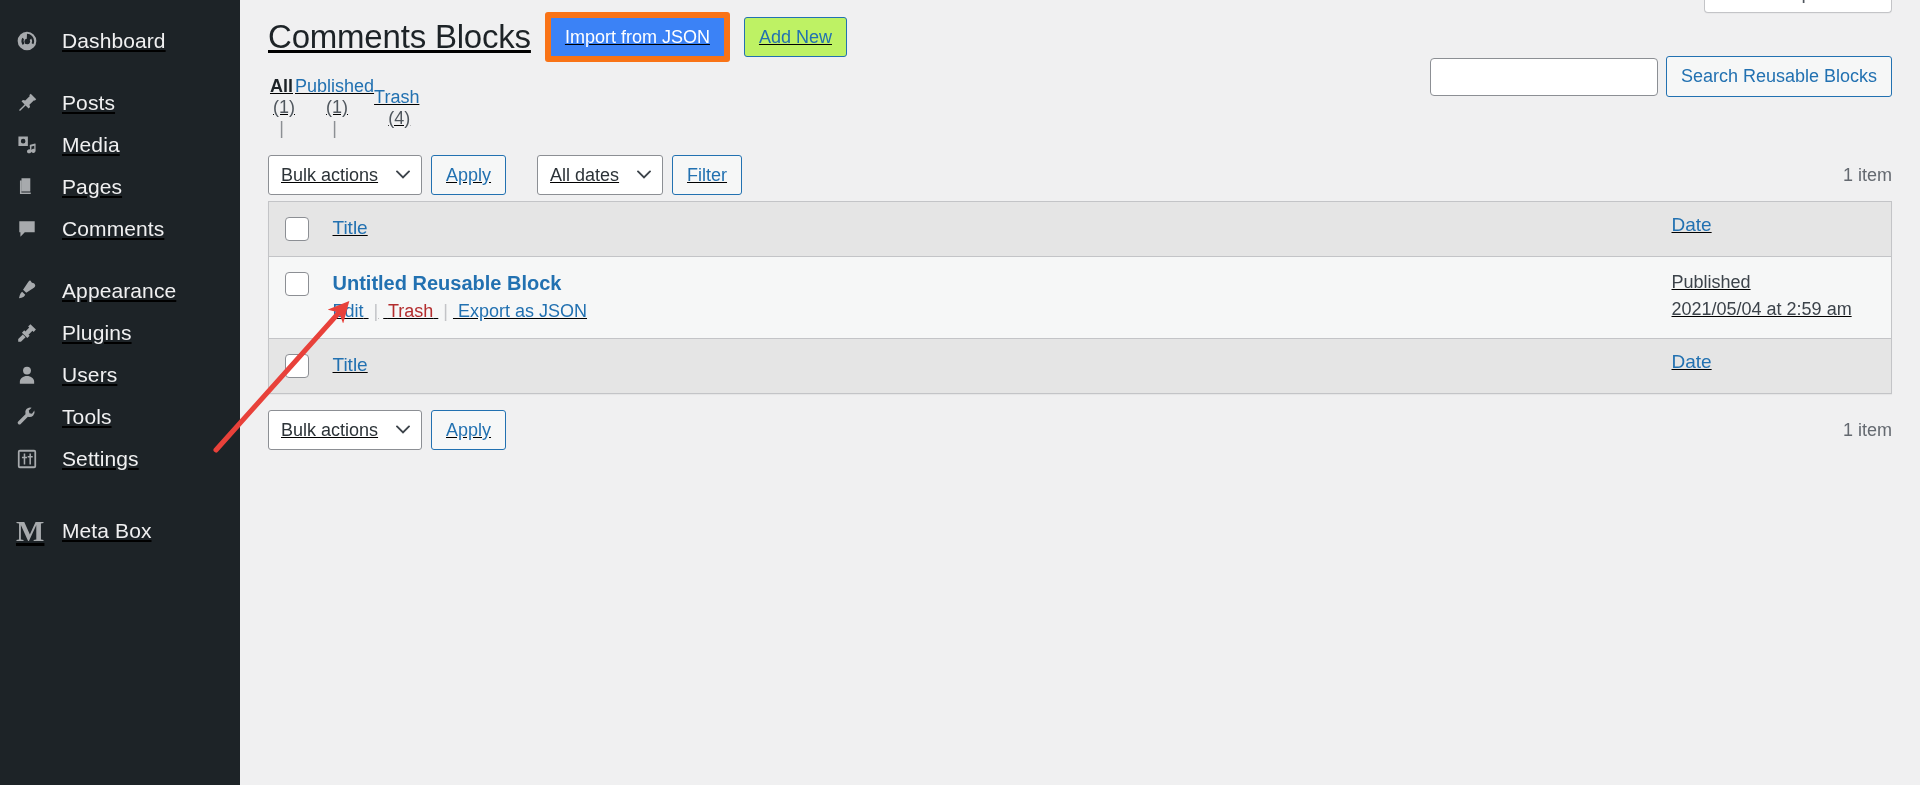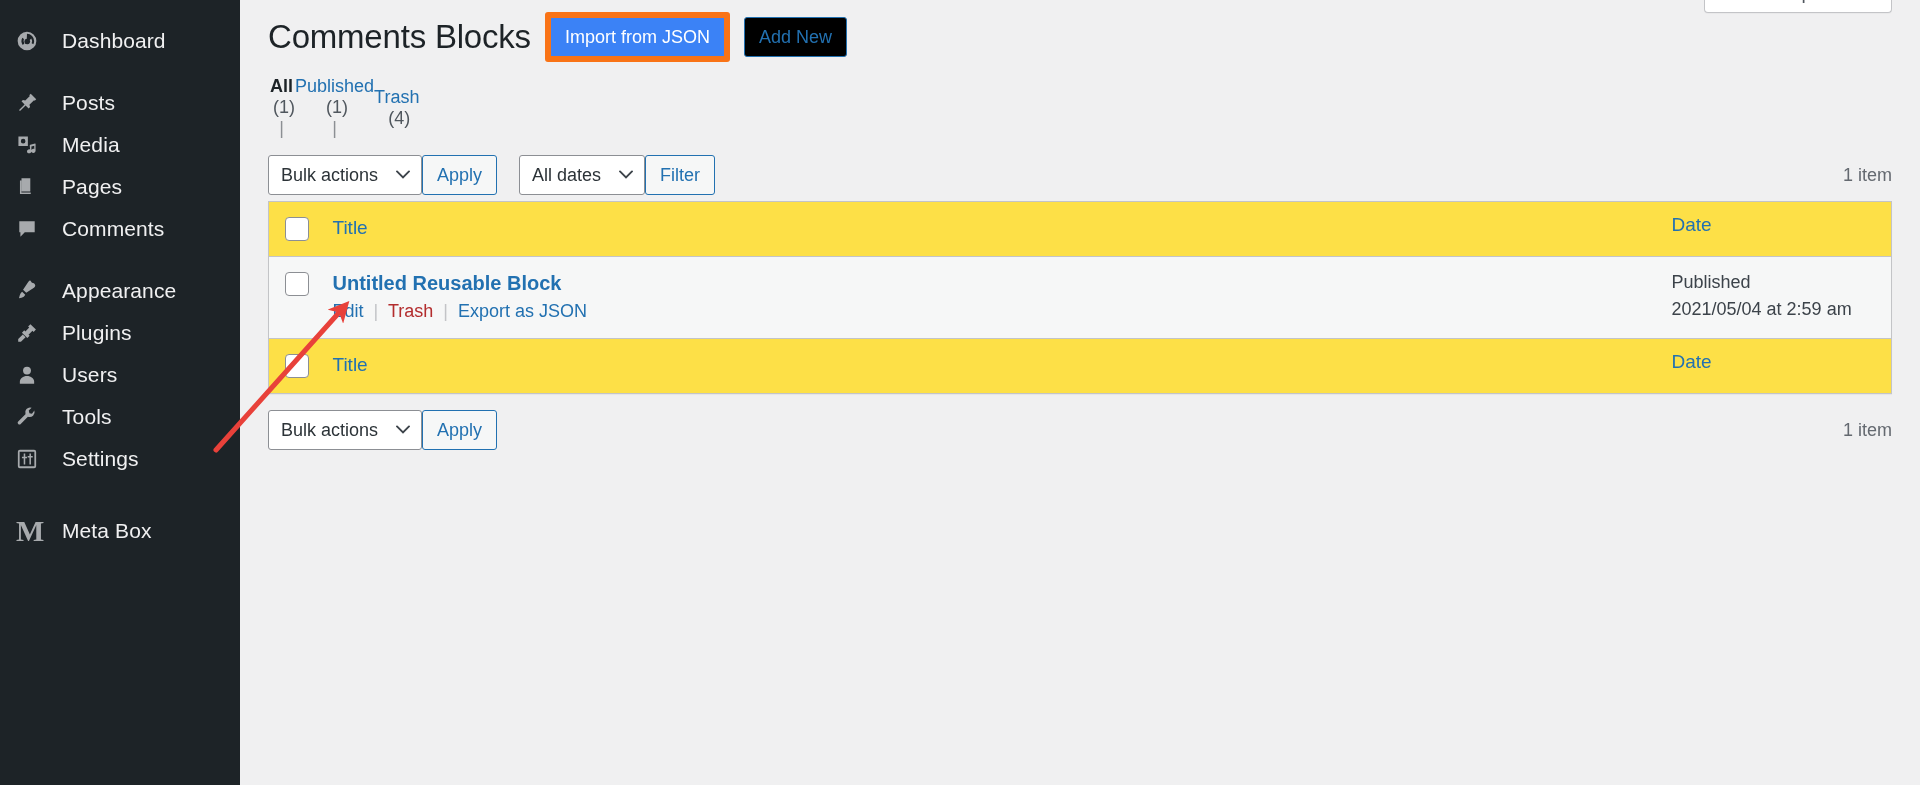--- a/index.html
+++ b/index.html
@@ -4,21 +4,21 @@
 <style>
   * { box-sizing: border-box; }
   html, body {
     margin: 0; padding: 0;
     width: 1920px; height: 785px;
     overflow: hidden;
     font-family: "Liberation Sans", sans-serif;
   }
   body { background: #f0f0f1; }
 
-  #app { position: relative; width: 1920px; height: 767px; display: flex; }
+  #app { position: relative; width: 1920px; height: 767px; display: flex; text-decoration: underline; }
 
   
   #sidebar {
     width: 240px;
     min-width: 240px;
     background: #1d2327;
     height: 785px;
     padding-top: 0px;
     position: relative;
     z-index: 3;
@@ -109,21 +109,21 @@
     white-space: nowrap;
     display: inline-flex;
     align-items: center;
   }
   .btn-primary {
     background: #3b82f6;
     border: 6px solid #f97316;
     color: #fff;
   }
   .btn-secondary {
-    background: #000000;
+    background: #bef264;
     border: 1px solid #2271b1;
     color: #2271b1;
   }
 
   
   .subsubsub {
     list-style: none;
     margin: 14px 0 0 0;
     padding: 0;
     display: flex;
@@ -169,21 +169,21 @@
   }
 
   
   .tablenav {
     display: flex;
     align-items: center;
     margin-top: 14px;
     height: 44px;
     position: relative;
   }
-  .tablenav .actions { display: flex; align-items: flex-end; }
+  .tablenav .actions { display: flex; align-items: flex-end; gap: 9px; }
   .select-wrap {
     position: relative;
     display: inline-flex;
     align-items: center;
   }
   select.wp-select {
     -webkit-appearance: none;
     appearance: none;
     font-family: "Liberation Sans", sans-serif;
     font-size: 18px;
@@ -235,21 +235,21 @@
     text-align: left;
     vertical-align: top;
   }
   .col-cb { width: 58px; padding: 15px 0 15px 16px; }
   .col-title { padding: 15px 10px 15px 6px; }
   .col-date  { padding: 12px 22px 15px 10px; text-align: left; width: 230px;}
   thead th, tfoot th {
     font-size: 19px;
     font-weight: 400;
     color: #2271b1;
-    background: #fde047;
+    background: #e5e5e5;
     cursor: pointer;
   }
   thead tr { border-bottom: 1px solid #c3c4c7; }
   tfoot tr { border-top: 1px solid #c3c4c7; }
   tbody tr { background: #f6f7f7; }
   tbody td { border-bottom: 1px solid #c3c4c7; }
   .row-title {
     font-size: 20px;
     color: #2271b1;
     font-weight: 600;
@@ -430,20 +430,24 @@
         <a>Published</a>
         <span class="count">(1)</span>
         <span class="sep">|</span>
       </li>
       <li>
         <a>Trash</a>
         <span class="count">(4)</span>
       </li>
     </ul>
 
+    <div class="search-box">
+      <input class="search-input" type="text" placeholder="" style="">
+      <button class="search-submit">Search Reusable Blocks</button>
+    </div>
 
     <div class="tablenav">
       <div class="actions">
         <span class="select-wrap">
           <select class="wp-select">
             <option>Bulk actions</option>
           </select>
           <span class="sel-caret">
             <svg width="14" height="9" viewBox="0 0 14 9">
                 <path d="M1 1.4 7 7.4l6-6" fill="none" stroke="#3c434a" stroke-width="1.9" stroke-linecap="round"></path>

